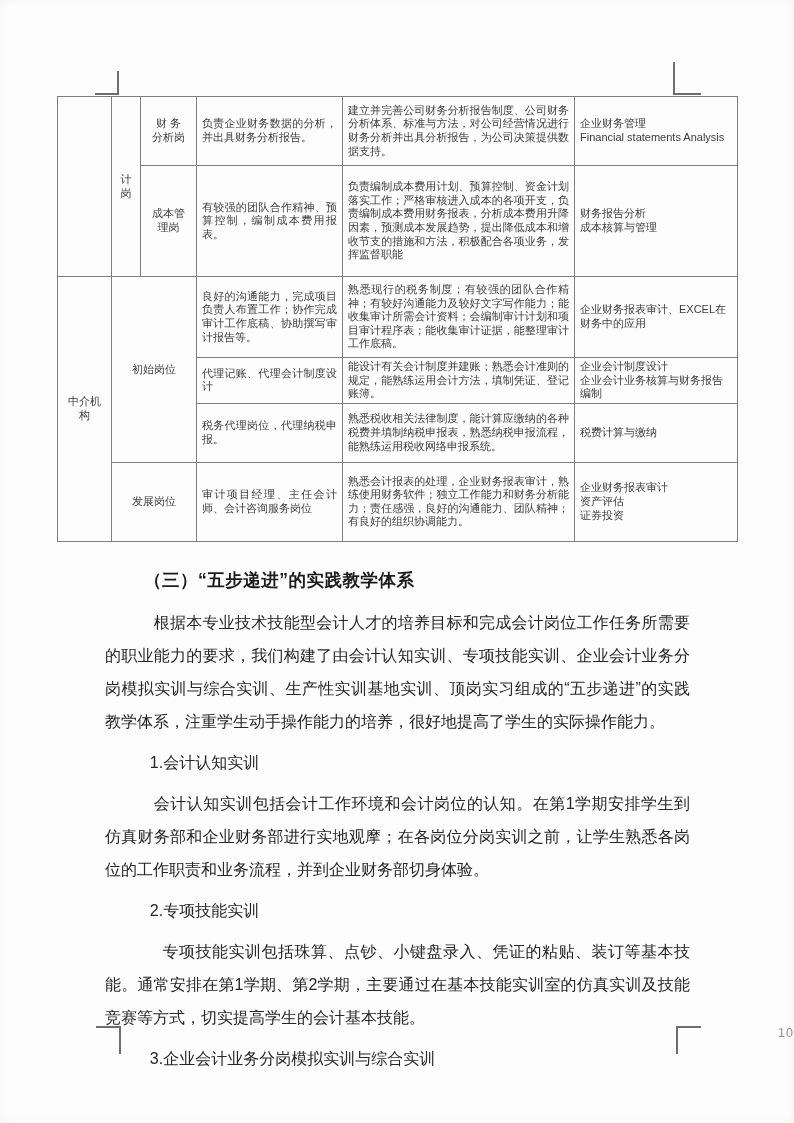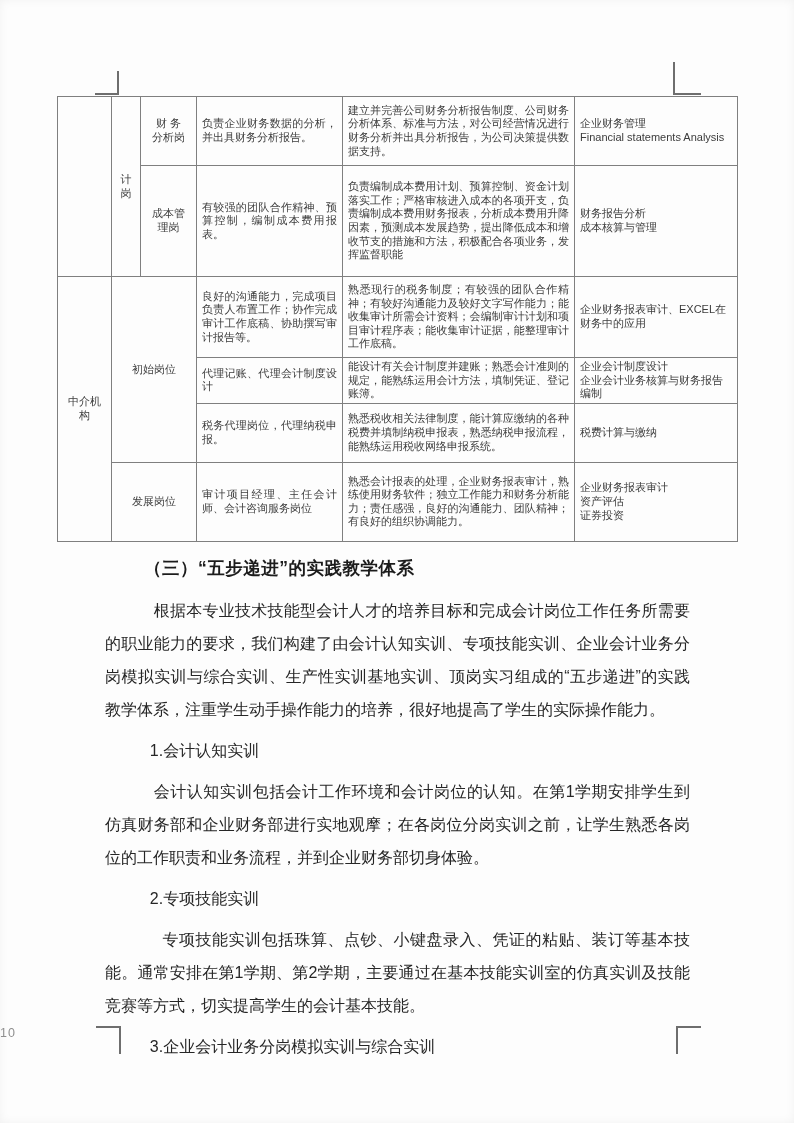--- a/index.html
+++ b/index.html
@@ -29,26 +29,26 @@
   .cell-vert{ text-align:center;line-height:22px;padding:2px 2px;}
   .cell-pos{ text-align:center;white-space:pre-line;line-height:16px;}
   .cell-merged{ text-align:center;line-height:16px;}
   .cell-duty{ text-align:justify;}
   .cell-req{ text-align:justify;}
   .cell-course{ white-space:pre-line;line-height:14.5px;}
   .v-top{vertical-align:top;}
 
   
   .body-text{position:absolute;left:97px;top:546px;width:601px;font-size:16px;color:#262626;}
-  .sec-heading{font-size:17.5px;font-weight:600;margin:4px 0 2px 47px;line-height:36px;color:#1c1c1c;letter-spacing:0.5px;}
+  .sec-heading{font-size:17.5px;font-weight:600;margin:16px 0 2px 47px;line-height:36px;color:#1c1c1c;letter-spacing:0.5px;}
   .para{margin:8px;line-height:33px;text-align:justify;text-indent:3.05em;}
   .para-deep{text-indent:3.6em;}
   .item{margin:0;line-height:33px;text-indent:3.3em;}
 
-  .page-num{position:absolute;left:0;right:0;top:1026px;text-align:left;font-size:12.5px;color:#8f8f8f;letter-spacing:1px;}
+  .page-num{position:absolute;left:0;right:0;top:1026px;text-align:right;font-size:12.5px;color:#8f8f8f;letter-spacing:1px;}
 </style>
 </head>
 <body>
 
 <div class="page">
 
   <div class="mark mark-tl"></div>
   <div class="mark mark-tr"></div>
   <div class="mark mark-bl"></div>
   <div class="mark mark-br"></div>

